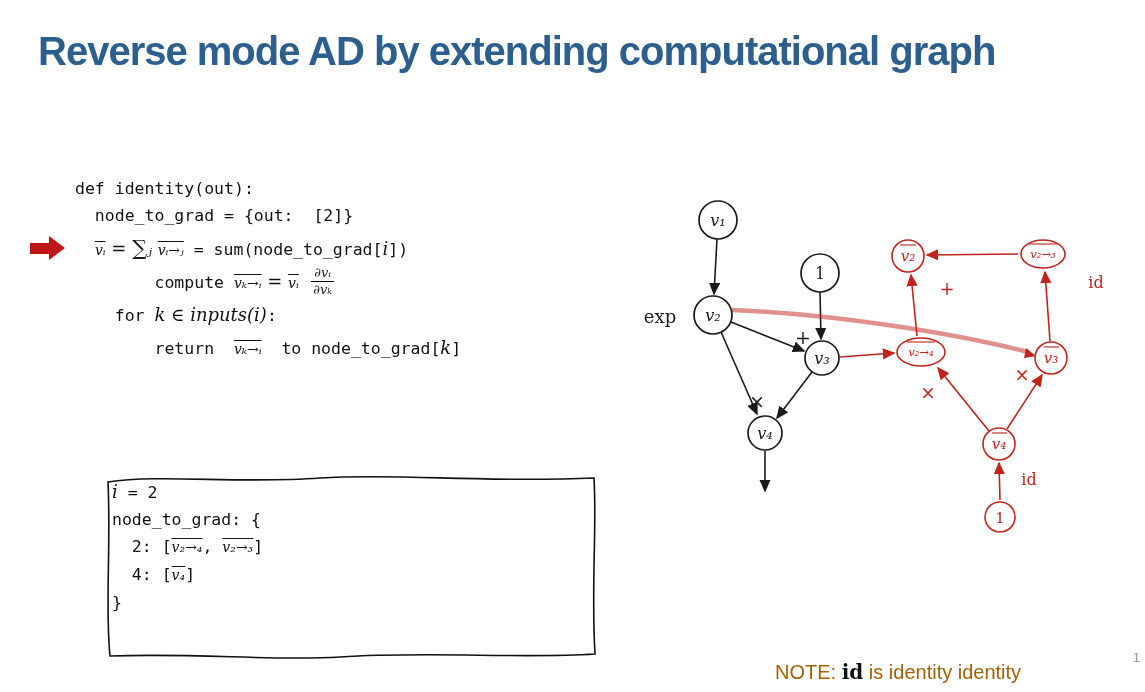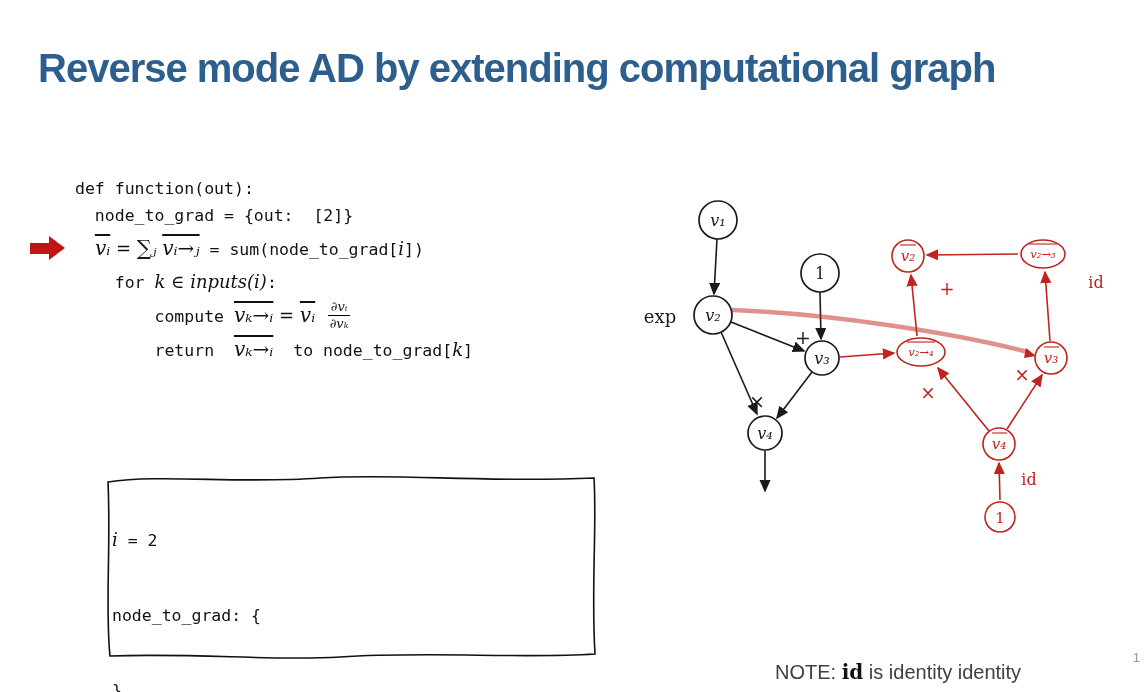--- a/index.html
+++ b/index.html
@@ -2,91 +2,93 @@
 <html><head>
 <meta charset="utf-8">
 <style>
   html,body{margin:0;padding:0;}
   body{
     width:1145px;height:692px;position:relative;background:#ffffff;
     font-family:"Liberation Sans",sans-serif;overflow:hidden;color:#1a1a1a;
   }
   
   #title{
-    position:absolute;left:38px;top:46px;width:1100px;
+    position:absolute;left:38px;top:29px;width:1100px;
     font-size:40px;font-weight:bold;letter-spacing:-1px;
     color:#2d5f8e;font-family:"Liberation Sans",sans-serif;
   }
   
   #code-block{position:absolute;left:75px;top:178px;width:560px;}
   .code-line{line-height:32px;white-space:pre;position:relative;}
   .code-line.tight{line-height:22px;}
   .code-line span{white-space:pre;}
   .mono{font-family:"DejaVu Sans Mono",monospace;font-size:16.5px;color:#111;}
   .mi{font-family:"DejaVu Serif",serif;font-style:italic;font-size:18px;color:#111;}
-  .mov{font-family:"DejaVu Serif",serif;font-style:italic;font-size:20px;color:#111;
+  .mov{font-family:"DejaVu Serif",serif;font-style:italic;font-size:14px;color:#111;
        text-decoration:overline;}
   .sig{font-family:"DejaVu Serif",serif;font-style:normal;font-size:21px;}
   .frac{display:inline-flex;flex-direction:column;align-items:center;
         vertical-align:middle;font-family:"DejaVu Serif",serif;font-style:italic;
         font-size:13px;line-height:1.25;margin-top:-4px;}
   .frac .fn{border-bottom:1.2px solid #000;padding:0 3px;}
   .frac .fd{padding:0 3px;}
   
   .pointer-arrow{position:absolute;left:-45px;top:4px;display:flex;align-items:center;}
   .pointer-arrow .ar-rect{display:inline-block;width:19px;height:11px;background:#c01515;}
   .pointer-arrow .ar-head{display:inline-block;width:0;height:0;
     border-left:16px solid #c01515;border-top:12px solid transparent;border-bottom:12px solid transparent;}
   
   #box{position:absolute;left:100px;top:468px;width:502px;height:196px;}
   #box-border{position:absolute;left:0;top:0;}
   #box-text{position:absolute;left:12px;top:10px;}
-  #box-text .code-line{line-height:27px;margin-top:48px;}
+  #box-text .code-line{line-height:27px;}
   
   #graph-wrap{position:absolute;left:640px;top:182px;}
   .gt{font-family:"DejaVu Serif",serif;font-size:16px;fill:#1a1a1a;text-anchor:middle;}
   .gt-it{font-family:"DejaVu Serif",serif;font-style:italic;font-size:16px;fill:#1a1a1a;text-anchor:middle;}
   .gt-exp{font-family:"DejaVu Serif",serif;font-size:18px;fill:#1a1a1a;text-anchor:middle;}
   .gt-op{font-family:"DejaVu Serif",serif;font-size:19px;fill:#1a1a1a;text-anchor:middle;}
   .rt{font-family:"DejaVu Serif",serif;font-size:15px;fill:#c0241c;text-anchor:middle;}
   .rt-it{font-family:"DejaVu Serif",serif;font-style:italic;font-size:15px;fill:#c0241c;text-anchor:middle;}
   .rt-sm{font-family:"DejaVu Serif",serif;font-style:italic;font-size:11.5px;fill:#c0241c;text-anchor:middle;}
   .rt-op{font-family:"DejaVu Serif",serif;font-size:18px;fill:#c0241c;text-anchor:middle;}
   .rt-id{font-family:"DejaVu Serif",serif;font-size:16px;fill:#c0241c;text-anchor:middle;}
   
   #note-line{position:absolute;left:775px;top:656px;}
-  .note{font-family:"Liberation Sans",sans-serif;font-size:20px;color:#404040;}
+  .note{font-family:"Liberation Sans",sans-serif;font-size:20px;color:#a16207;}
   .note-id{font-family:"DejaVu Serif",serif;font-size:20px;font-weight:bold;color:#111;}
   #page-num{position:absolute;right:5px;top:650px;font-size:13px;color:#999;
     font-family:"Liberation Sans",sans-serif;}
 </style>
 </head>
 <body>
 
 <div id="title">Reverse mode AD by extending computational graph</div>
 
 <div id="code-block">
-    <div class="code-line tight"><span class="mono">def function(out):</span></div>
+    <div class="code-line tight"><span class="mono">def identity(out):</span></div>
     <div class="code-line"><span class="mono">  node_to_grad = {out:  [2]}</span></div>
     <div class="code-line"><span class="pointer-arrow"><span class="ar-rect"></span><span class="ar-head"></span></span><span class="mono">  </span><span class="mov">vᵢ</span><span class="mi"> = </span><span class="sig">∑</span><span class="mi">ⱼ </span><span class="mov">vᵢ→ⱼ</span><span class="mono"> = </span><span class="mono">sum(node_to_grad[</span><span class="mi">i</span><span class="mono">])</span></div>
+    <div class="code-line"><span class="mono">        compute </span><span class="mov">vₖ→ᵢ</span><span class="mi"> = </span><span class="mov">vᵢ</span><span class="mi">  </span><span class="frac"><span class="fn">∂vᵢ</span><span class="fd">∂vₖ</span></span></div>
     <div class="code-line"><span class="mono">    for </span><span class="mi">k ∈ inputs(i)</span><span class="mono">:</span></div>
-    <div class="code-line"><span class="mono">        compute </span><span class="mov">vₖ→ᵢ</span><span class="mi"> = </span><span class="mov">vᵢ</span><span class="mi">  </span><span class="frac"><span class="fn">∂vᵢ</span><span class="fd">∂vₖ</span></span></div>
     <div class="code-line"><span class="mono">        return  </span><span class="mov">vₖ→ᵢ</span><span class="mono">  to node_to_grad[</span><span class="mi">k</span><span class="mono">]</span></div>
   </div>
 
 <div id="box">
   <svg id="box-border" width="502" height="196" viewBox="0 0 502 196">
     <path d="M8,14 C60,6 140,16 220,10 C300,5 380,15 494,10
              C497,60 491,120 495,186
              C420,191 330,183 240,189 C170,193 100,185 10,188
              C5,140 11,80 8,14 Z" fill="none" stroke="#111" stroke-width="1.6"></path>
   </svg>
   <div id="box-text">
       <div class="code-line"><span class="mi">i</span><span class="mono"> = 2</span></div>
       <div class="code-line"><span class="mono">node_to_grad: {</span></div>
+      <div class="code-line"><span class="mono">  2: [</span><span class="mov">v₂→₄</span><span class="mono">, </span><span class="mov">v₂→₃</span><span class="mono">]</span></div>
+      <div class="code-line"><span class="mono">  4: [</span><span class="mov">v₄</span><span class="mono">]</span></div>
       <div class="code-line"><span class="mono">}</span></div>
     </div>
 </div>
 
 <div id="graph-wrap">
 <svg width="505" height="385" viewBox="0 0 505 385">
   <defs>
     <marker id="ab" markerWidth="9" markerHeight="8" refX="7" refY="3.5" orient="auto">
       <path d="M0,0 L8,3.5 L0,7 Z" fill="#1a1a1a"></path>
     </marker>

